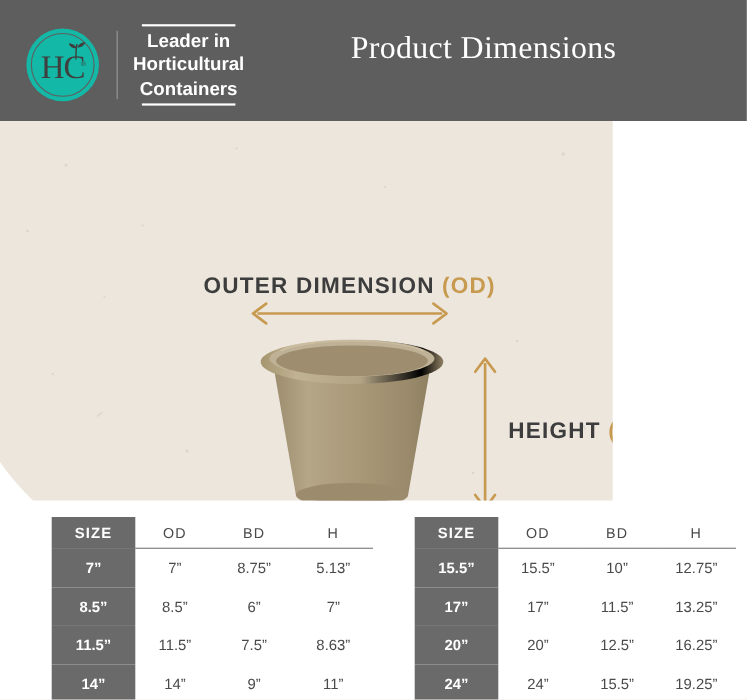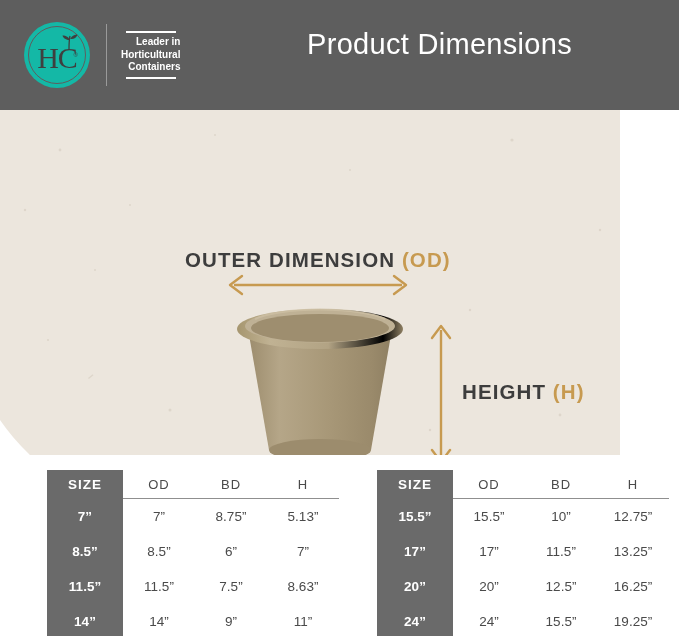--- a/index.html
+++ b/index.html
@@ -42,42 +42,42 @@
     width:22px;height:18px;
   }
   .logo-tm{
     position:absolute;z-index:3;right:12px;top:30px;
     font-size:6px;color:#3f3f3f;
   }
   .logo-divider{
     width:1px;height:62px;background:#9a9a9a;margin:0 14px 0 16px;
   }
   .logo-text{
-    color:#ffffff;text-align:right;
-    font-size:10px;line-height:1.25;font-weight:600;
+    color:#ffffff;text-align:center;
+    font-size:17px;line-height:1.25;font-weight:600;
     padding:5px 0;
     position:relative;
   }
   .logo-text::before,.logo-text::after{
     content:"";position:absolute;left:8%;right:8%;height:1.5px;background:#ffffff;
   }
   .logo-text::before{top:0;}
   .logo-text::after{bottom:0;}
   .header-title{
     position:absolute;left:0;top:0;width:679px;height:88px;
     display:flex;align-items:center;justify-content:center;
     padding-left:200px;box-sizing:border-box;
-    font-family:Liberation Sans, sans-serif;
+    font-family:Liberation Serif, serif;
     font-size:29px;color:#ffffff;letter-spacing:.3px;
     pointer-events:none;
   }
 
   
   .panel{
-    position:absolute;left:0;top:110px;width:620px;height:345px;
+    position:absolute;left:0;top:110px;width:557px;height:345px;
     overflow:hidden;
   }
   .panel-bg{
     position:absolute;left:-30px;top:-230px;width:739px;height:680px;
     background:#ece6dd;
     border-radius:50% / 34%;
   }
   .speckles{position:absolute;left:0;top:0;width:679px;height:345px;opacity:.5;}
 
   .lbl{

